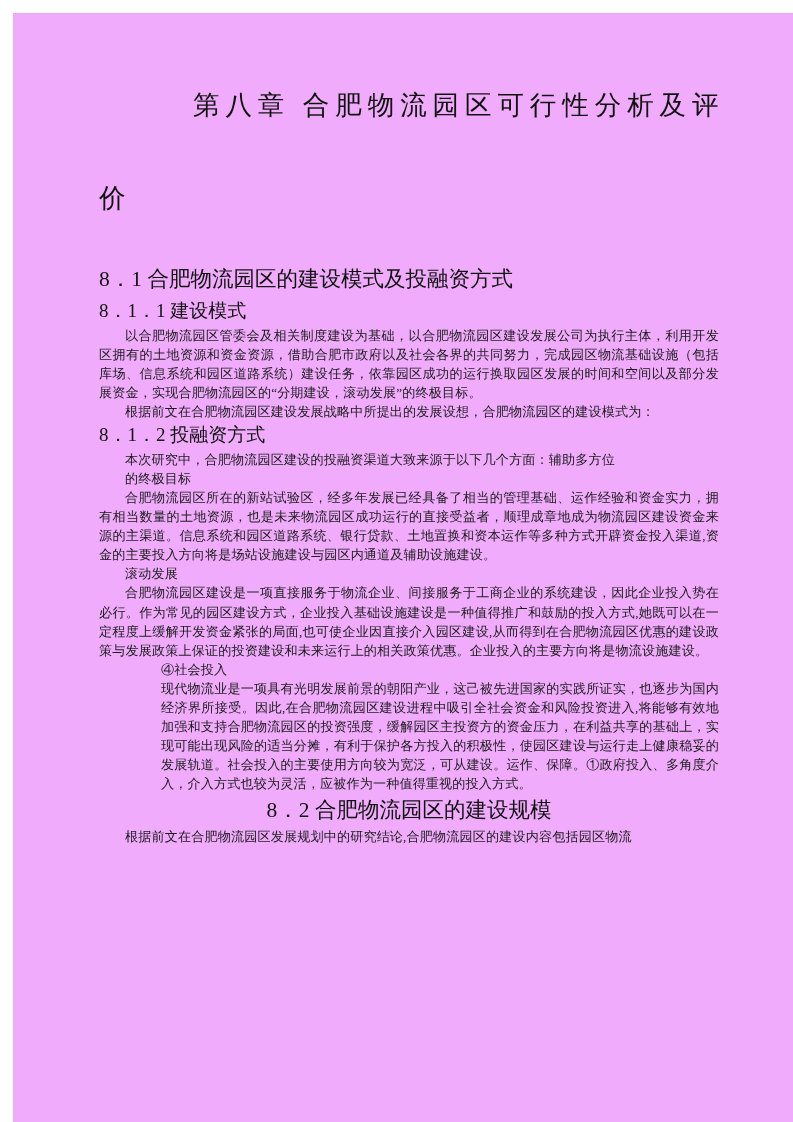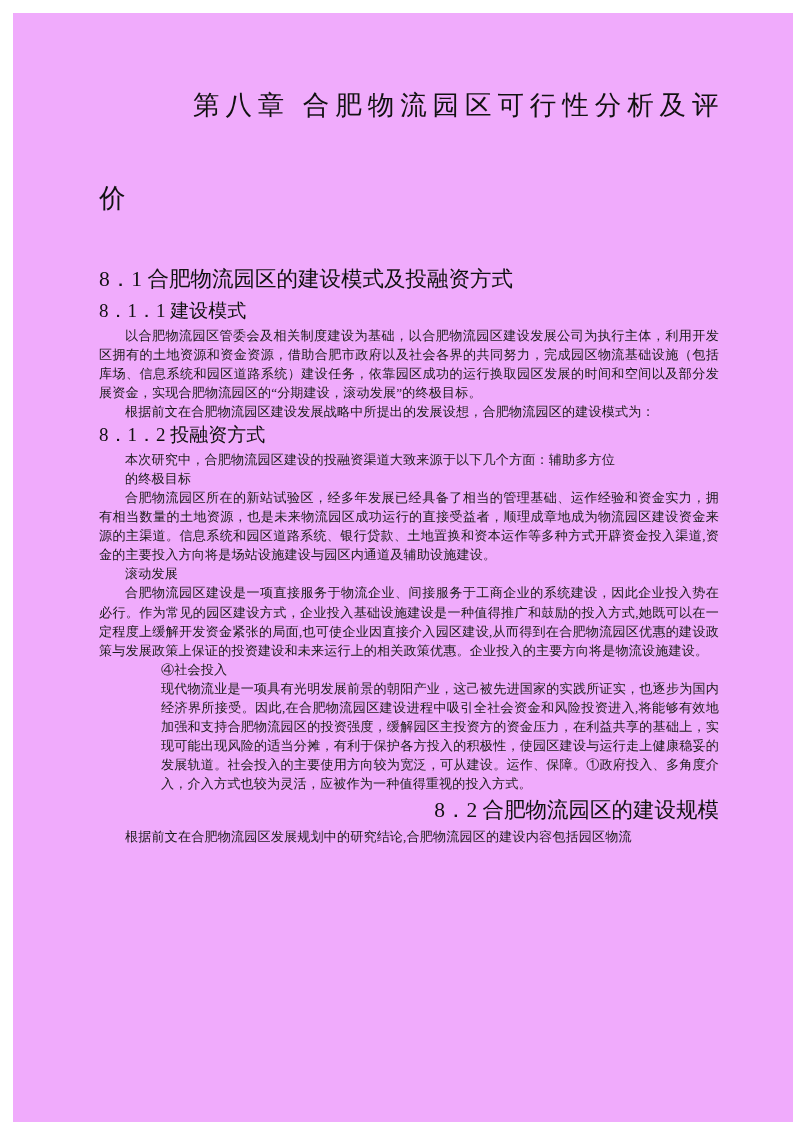--- a/index.html
+++ b/index.html
@@ -61,21 +61,21 @@
     padding: 0;
     white-space: nowrap;
     color: #111;
   }
   .h-sec.centered {
     text-align: left;
     padding-top: 54px;
     padding-bottom: 4px;
   }
   .h-sec.flush {
-    text-align: right;
+    text-align: center;
     padding-top: 5px;
     padding-bottom: 3px;
   }
 
   
   .h-sub {
     font-size: 19px;
     line-height: 1.2;
     font-weight: normal;
     margin: 0;

